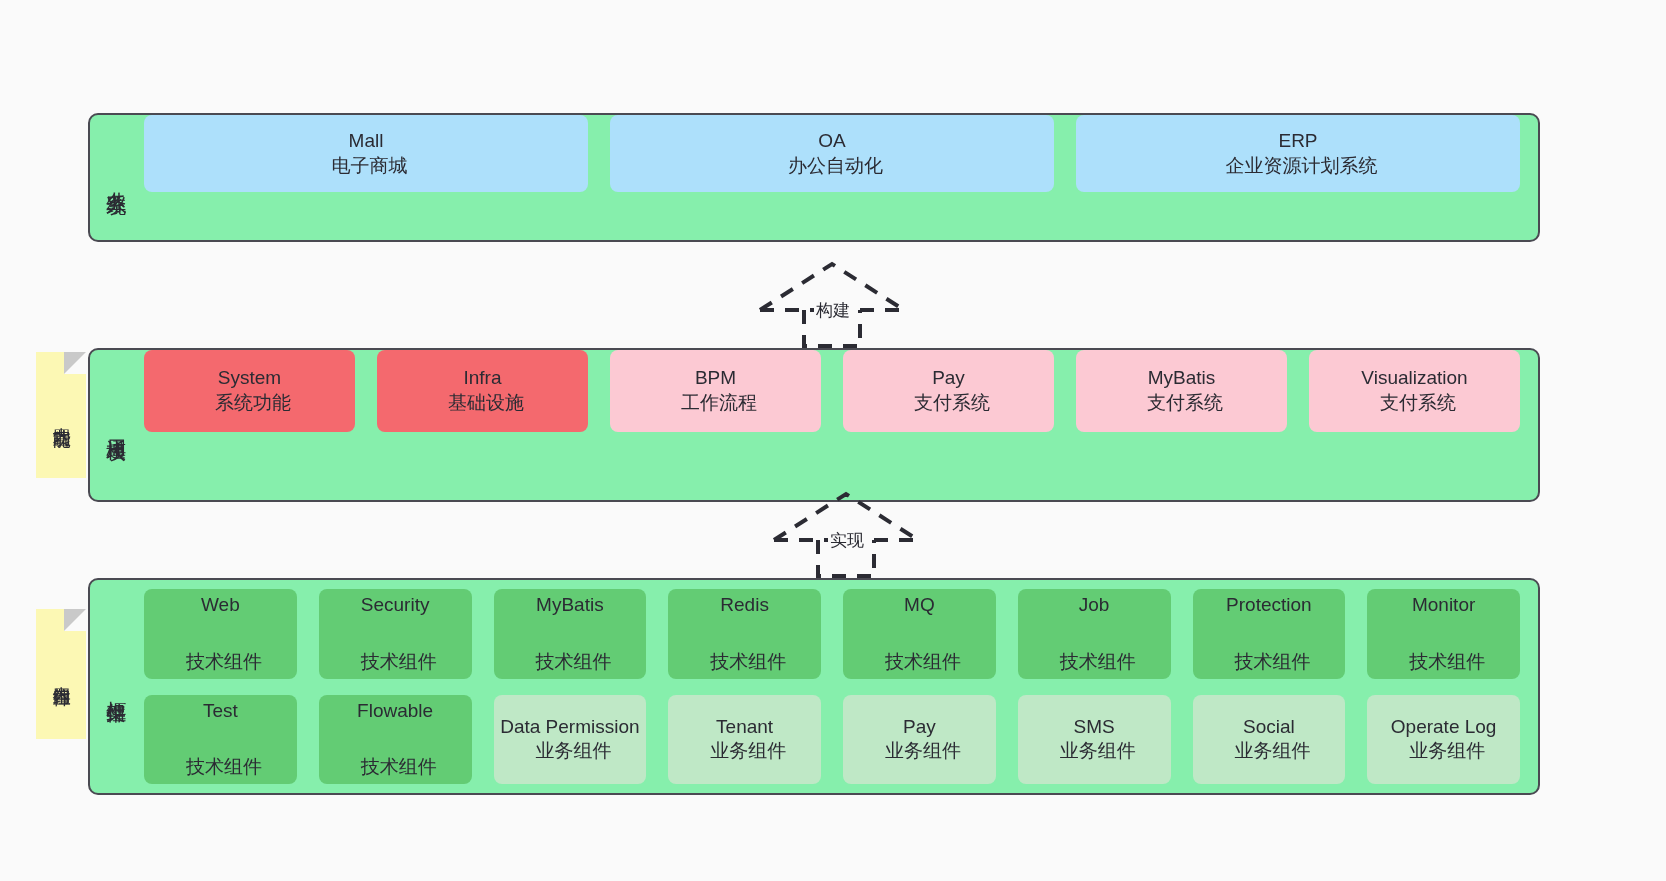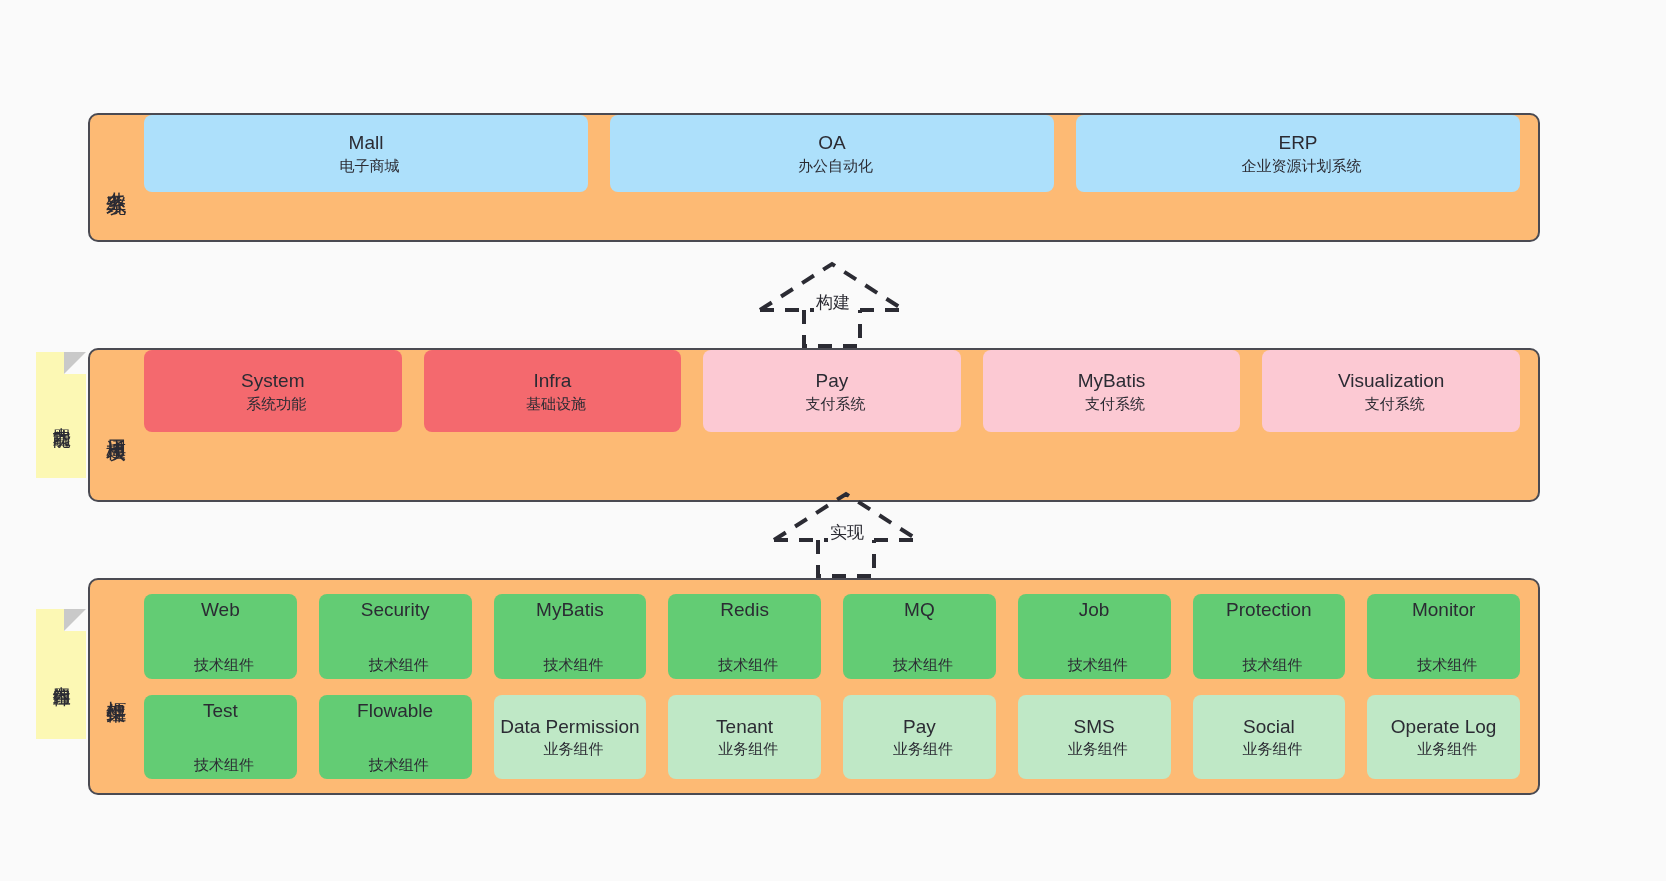--- a/index.html
+++ b/index.html
@@ -8,21 +8,21 @@
     width: 1666px; height: 881px;
     background: #fafafa;
     font-family: "Liberation Sans", "DejaVu Sans", sans-serif;
     overflow: hidden;
   }
   #stage { position: relative; width: 1666px; height: 881px; }
 
   
   .layer {
     position: absolute;
-    background: #fdba74;
+    background: #86efac;
     border: 2px solid #4a4a52;
     border-radius: 10px;
     display: flex;
     align-items: stretch;
   }
   .layer-title {
     width: 52px;
     flex: 0 0 52px;
     display: flex;
     align-items: center;
@@ -56,21 +56,21 @@
     display: flex;
     flex-direction: column;
     align-items: center;
     justify-content: center;
     text-align: center;
     line-height: 1.3;
     color: #2b2b33;
     font-size: 19px;
     padding: 4px 6px;
   }
-  .card .sub { font-size: 15px; padding-left: 7px; }
+  .card .sub { font-size: 19px; padding-left: 7px; }
   .card.blue       { background: #ade0fb; }
   .card.red        { background: #f4696e; }
   .card.pink       { background: #fcc9d3; }
   .card.green      { background: #63cc74; gap: 32px; }
   .card.lightgreen { background: #bfe8c6; }
 
   
   #layer-business { left: 88px;  top: 113px; width: 1452px; height: 129px; }
   #layer-common   { left: 88px;  top: 348px; width: 1452px; height: 154px; }
   #layer-framework{ left: 88px;  top: 578px; width: 1452px; height: 217px; }
@@ -113,20 +113,21 @@
   .arrow { position: absolute; z-index: 2; }
   .arrow svg { display: block; }
   .arrow .alabel {
     position: absolute;
     font-size: 17px;
     color: #2b2b33;
     background: #fafafa;
     padding: 0 2px;
     white-space: nowrap;
     user-select: none;
+    margin-top: 8px;
   }
   #arrow-build { left: 752px; top: 258px; width: 160px; height: 90px; }
   #arrow-build .alabel { left: 62px; top: 33px; }
   #arrow-impl  { left: 766px; top: 488px; width: 160px; height: 90px; }
   #arrow-impl  .alabel { left: 62px; top: 33px; }
 </style>
 </head>
 <body>
 
 <div id="stage">
@@ -170,20 +171,24 @@
       <div class="row">
         <div class="card red">
           <span>System</span>
           <span class="sub">系统功能</span>
         </div>
         <div class="card red">
           <span>Infra</span>
           <span class="sub">基础设施</span>
         </div>
         <div class="card pink">
+          <span>BPM</span>
+          <span class="sub">工作流程</span>
+        </div>
+        <div class="card pink">
           <span>Pay</span>
           <span class="sub">支付系统</span>
         </div>
         <div class="card pink">
           <span>MyBatis</span>
           <span class="sub">支付系统</span>
         </div>
         <div class="card pink">
           <span>Visualization</span>
           <span class="sub">支付系统</span>

